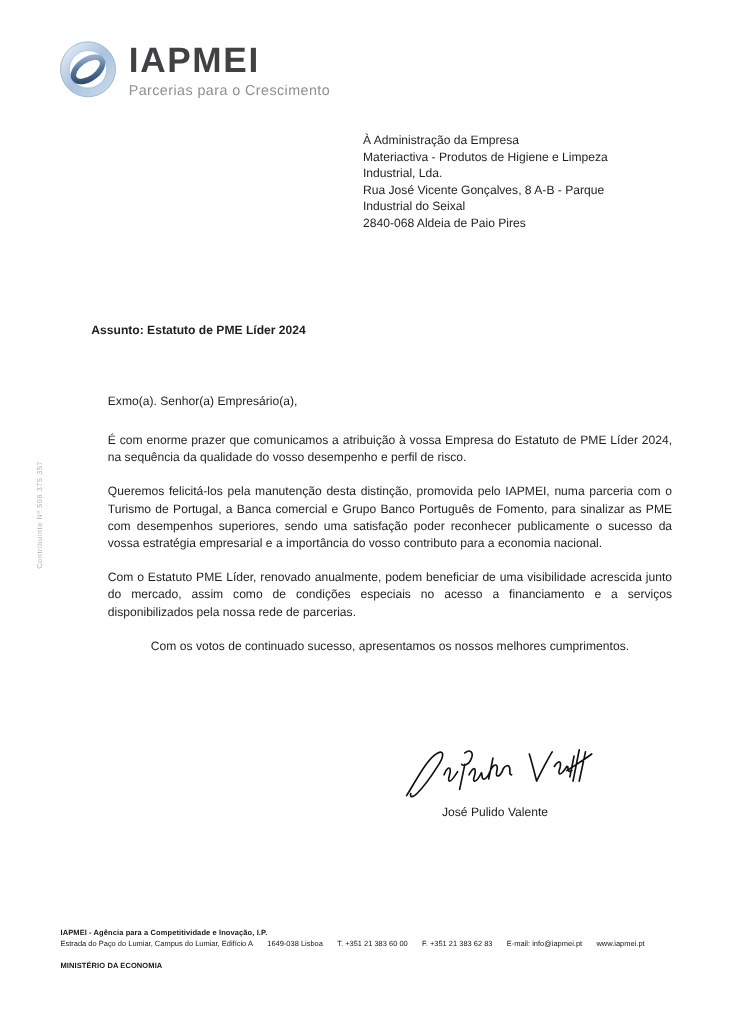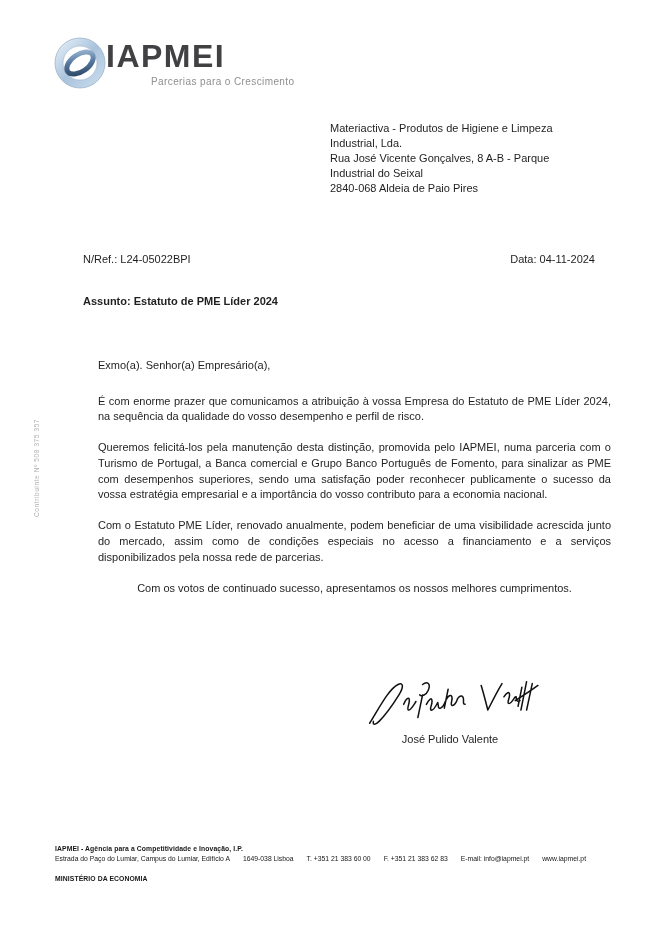--- a/index.html
+++ b/index.html
@@ -3,24 +3,24 @@
 <meta charset="utf-8">
 <style>
   html,body { margin:0; padding:0; background:#e8e8e8; }
   .page {
     position:relative; width:663px; height:940px; margin:0 auto;
     background:#ffffff; overflow:hidden;
     font-family:"Liberation Sans", sans-serif; color:#1f1f1f;
   }
 
   
-  .logo { position:absolute; left:54px; top:37px; display:flex; align-items:center; }
+  .logo { position:absolute; left:54px; top:37px; display:flex; align-items:center; gap:11px; }
   .logo-icon svg { display:block; }
   .logo-brand { font-size:32px; font-weight:bold; color:#414144; letter-spacing:1.5px; line-height:1; }
-  .logo-tagline { font-size:10px; color:#8f8f8f; letter-spacing:0.4px; margin-top:4px;margin-left:45px; }
+  .logo-tagline { font-size:13px; color:#8f8f8f; letter-spacing:0.4px; margin-top:4px; }
 
   
   .side-note {
     position:absolute; left:33px; top:517px;
     transform:rotate(-90deg); transform-origin:0 0;
     font-size:6.5px; color:#b0b0b0; letter-spacing:0.6px; white-space:nowrap;
   }
 
   
   .recipient { position:absolute; left:330px; top:121px; font-size:11px; line-height:15px; }
@@ -79,31 +79,28 @@
     </span>
     <span class="logo-text">
       <div class="logo-brand">IAPMEI</div>
       <div class="logo-tagline">Parcerias para o Crescimento</div>
     </span>
   </div>
 
   <div class="side-note">Contribuinte Nº 508 375 357</div>
 
   <div class="recipient">
+    <div>À Administração da Empresa</div>
     <div>Materiactiva - Produtos de Higiene e Limpeza</div>
     <div>Industrial, Lda.</div>
     <div>Rua José Vicente Gonçalves, 8 A-B - Parque</div>
     <div>Industrial do Seixal</div>
     <div>2840-068 Aldeia de Paio Pires</div>
   </div>
 
-  <div class="ref-row">
-    <span>N/Ref.: L24-05022BPI</span>
-    <span>Data: 04-11-2024</span>
-  </div>
 
   <div class="subject">Assunto: Estatuto de PME Líder 2024</div>
 
   <div class="body">
     <p class="salutation">Exmo(a). Senhor(a) Empresário(a),</p>
     <p>É com enorme prazer que comunicamos a atribuição à vossa Empresa do Estatuto de PME Líder 2024, na sequência da qualidade do vosso desempenho e perfil de risco.</p>
     <p>Queremos felicitá-los pela manutenção desta distinção, promovida pelo IAPMEI, numa parceria com o Turismo de Portugal, a Banca comercial e Grupo Banco Português de Fomento, para sinalizar as PME com desempenhos superiores, sendo uma satisfação poder reconhecer publicamente o sucesso da vossa estratégia empresarial e a importância do vosso contributo para a economia nacional.</p>
     <p>Com o Estatuto PME Líder, renovado anualmente, podem beneficiar de uma visibilidade acrescida junto do mercado, assim como de condições especiais no acesso a financiamento e a serviços disponibilizados pela nossa rede de parcerias.</p>
     <p class="closing">Com os votos de continuado sucesso, apresentamos os nossos melhores cumprimentos.</p>
   </div>

